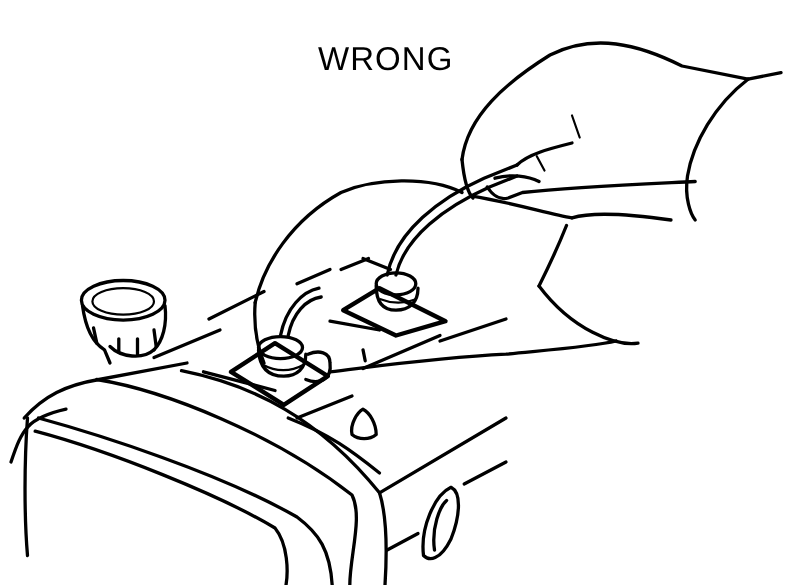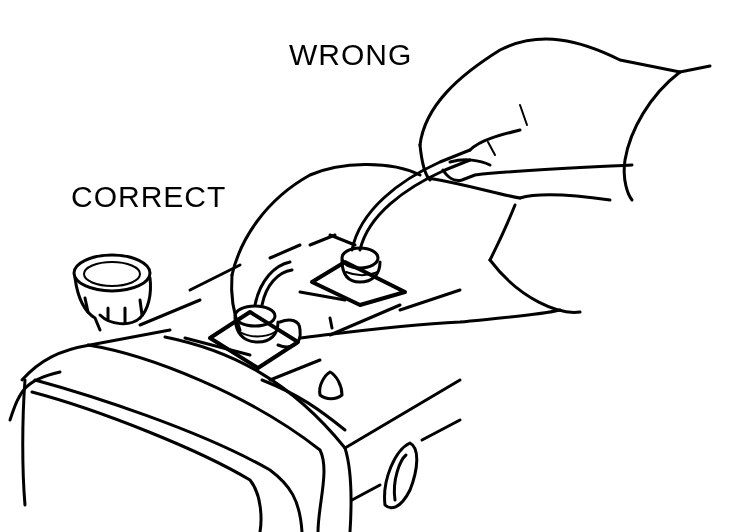--- a/index.html
+++ b/index.html
@@ -104,14 +104,13 @@
       <path d="M428 178 C470 185 500 195 520 198"></path>
       <path d="M520 198 C540 192 575 195 610 200"></path>
       <path d="M515 205 C505 230 495 250 490 260"></path>
       <path d="M490 260 C520 300 560 315 580 312"></path>
       <path d="M488 142 L495 155" class="thin"></path>
       <path d="M520 105 L527 125" class="thin"></path>
     </g>
   </svg>
 
   <div class="label" id="label-wrong">WRONG</div>
-  <div class="label" id="label-correct">CORRECT</div>
 </div>
 
 </body></html>

